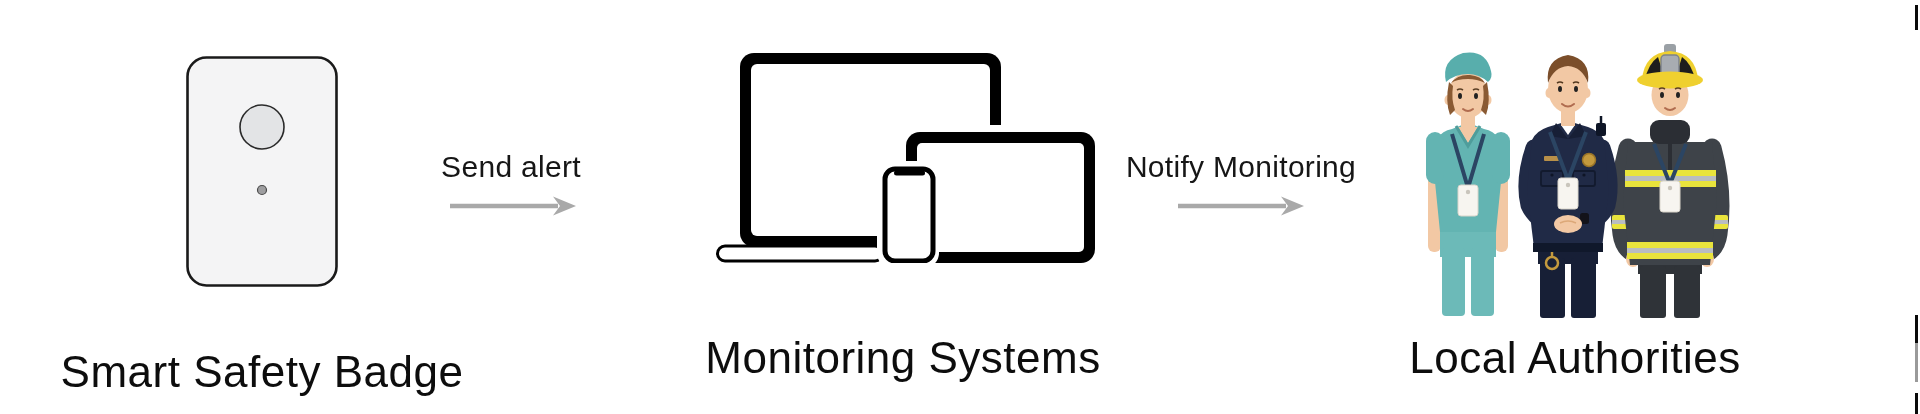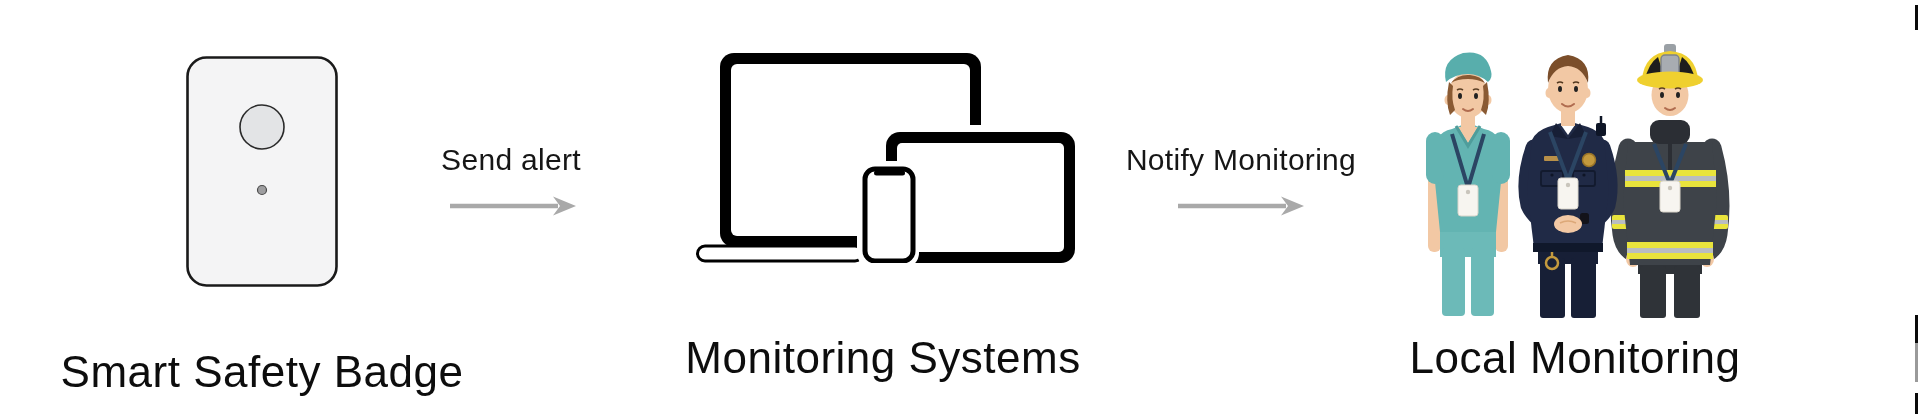--- a/index.html
+++ b/index.html
@@ -8,21 +8,21 @@
     position:relative;width:1920px;height:414px;background:#ffffff;
     overflow:hidden;
   }
   .abs{position:absolute;}
   .stage-title{
     position:absolute;top:333px;transform:translateX(-50%);
     font-size:44px;font-weight:500;color:#0d0d0d;letter-spacing:.5px;
     white-space:nowrap;
   }
   .connector-label{
-    position:absolute;top:143px;transform:translateX(-50%);
+    position:absolute;top:150px;transform:translateX(-50%);
     font-size:30px;font-weight:500;color:#161616;letter-spacing:.3px;
     white-space:nowrap;
   }
   .edge-frag{position:absolute;width:3px;}
 </style>
 </head>
 <body>
 
 <div class="canvas">
 
@@ -36,21 +36,21 @@
   </section>
 
   <div class="abs">
     <div class="connector-label" style="left:511px;">Send alert</div>
     <svg class="abs" style="left:448px;top:194px;" width="130" height="24" viewBox="0 0 130 24">
       <path d="M2 12 H110" stroke="#a9a9a9" stroke-width="4.5" fill="none"></path>
       <path d="M105 2.5 L128 12 L105 21.5 L112 12 Z" fill="#a9a9a9"></path>
     </svg>
   </div>
 
-  <section class="abs" style="left:648px;top:0;width:470px;height:414px;">
+  <section class="abs" style="left:668px;top:0;width:470px;height:414px;">
     <svg class="abs" style="left:48px;top:48px;" width="380" height="215" viewBox="0 0 380 215">
 
       <g>
         <rect x="24" y="5" width="261" height="194" rx="14" fill="#000000"></rect>
         <rect x="35" y="16" width="239" height="172" rx="6" fill="#ffffff"></rect>
         <rect x="1.5" y="198" width="165" height="15" rx="7.5" fill="#ffffff" stroke="#000000" stroke-width="3"></rect>
       </g>
 
       <g>
         <rect x="183" y="77" width="203" height="145" rx="18" fill="#ffffff"></rect>
@@ -204,21 +204,21 @@
         <ellipse cx="164" cy="69" rx="2" ry="3" fill="#222222"></ellipse>
         <path d="M145 63 Q148 61 151 63" stroke="#53381f" stroke-width="1.6" fill="none"></path>
         <path d="M161 63 Q164 61 167 63" stroke="#53381f" stroke-width="1.6" fill="none"></path>
         <path d="M150 84 Q156 89 162 84" stroke="#b06c4f" stroke-width="2" fill="none" stroke-linecap="round"></path>
 
         <path d="M138 112 L156 160 M174 112 L156 160" stroke="#2b4563" stroke-width="4" fill="none"></path>
         <rect x="146" y="158" width="20" height="31" rx="3" fill="#f7f5f0" stroke="#d9d5cb" stroke-width="1"></rect>
         <circle cx="156" cy="165" r="2.2" fill="#c9c5bc"></circle>
       </g>
     </svg>
-    <div class="stage-title" style="left:245px;">Local Monitoring</div>
+    <div class="stage-title" style="left:245px;">Local Authorities</div>
   </section>
 
   <div class="edge-frag" style="left:1915px;top:5px;height:25px;background:#0a0a0a;"></div>
   <div class="edge-frag" style="left:1915px;top:315px;height:28px;background:#0a0a0a;"></div>
   <div class="edge-frag" style="left:1915px;top:343px;height:39px;background:#9a9a9a;"></div>
   <div class="edge-frag" style="left:1915px;top:393px;height:21px;background:#0a0a0a;"></div>
 
 </div>
 
 </body></html>

